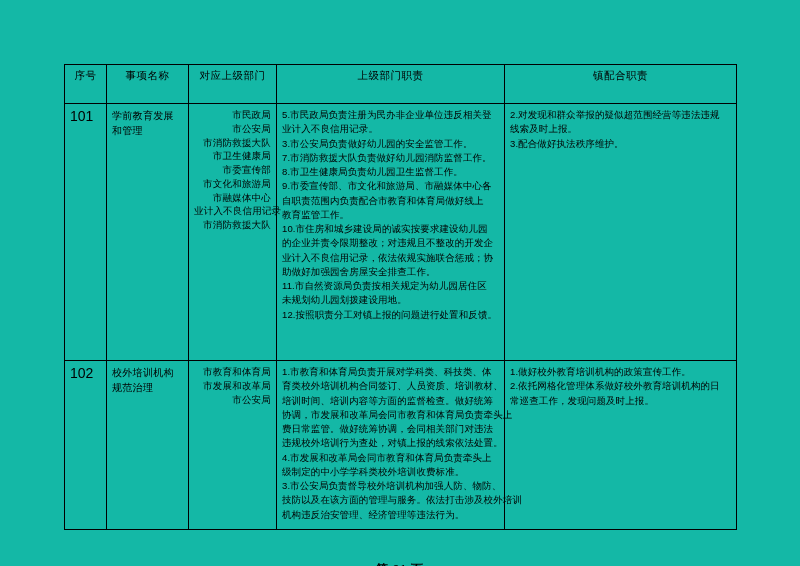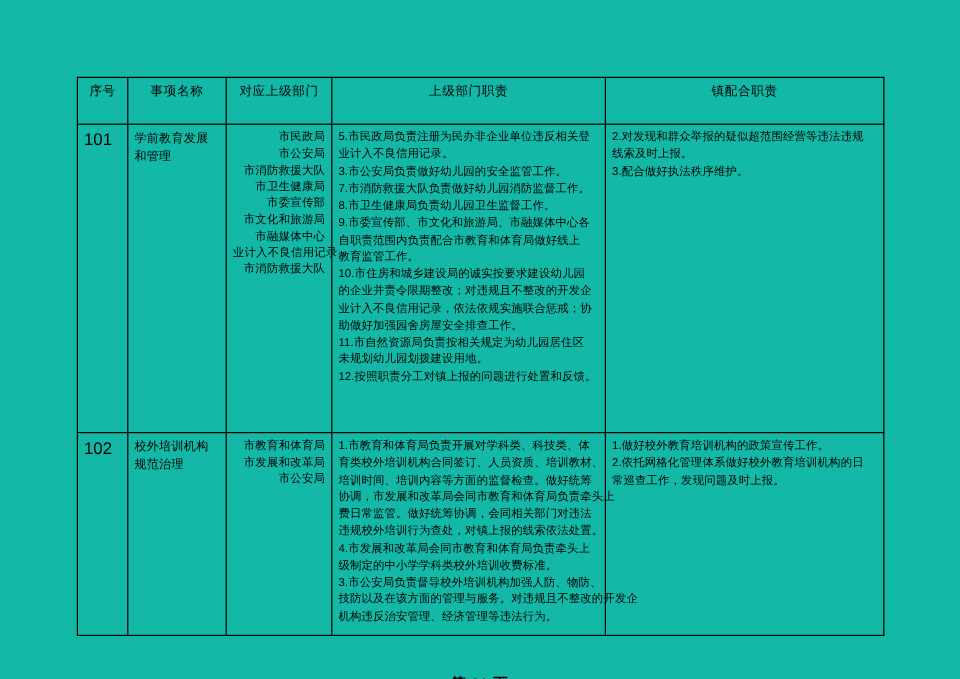--- a/index.html
+++ b/index.html
@@ -179,21 +179,21 @@
           <div class="lines">
             <div>1.市教育和体育局负责开展对学科类、科技类、体</div>
             <div>育类校外培训机构合同签订、人员资质、培训教材、</div>
             <div>培训时间、培训内容等方面的监督检查。做好统筹</div>
             <div>协调，市发展和改革局会同市教育和体育局负责牵头上</div>
             <div>费日常监管。做好统筹协调，会同相关部门对违法</div>
             <div>违规校外培训行为查处，对镇上报的线索依法处置。</div>
             <div>4.市发展和改革局会同市教育和体育局负责牵头上</div>
             <div>级制定的中小学学科类校外培训收费标准。</div>
             <div>3.市公安局负责督导校外培训机构加强人防、物防、</div>
-            <div>技防以及在该方面的管理与服务。对违规且不整改的开发企</div>
+            <div>技防以及在该方面的管理与服务。依法打击涉及校外培训</div>
             <div>机构违反治安管理、经济管理等违法行为。</div>
           </div>
         </td>
         <td class="cell-town">
           <div class="lines">
             <div>1.做好校外教育培训机构的政策宣传工作。</div>
             <div>2.依托网格化管理体系做好校外教育培训机构的日</div>
             <div>常巡查工作，发现问题及时上报。</div>
           </div>
         </td>

